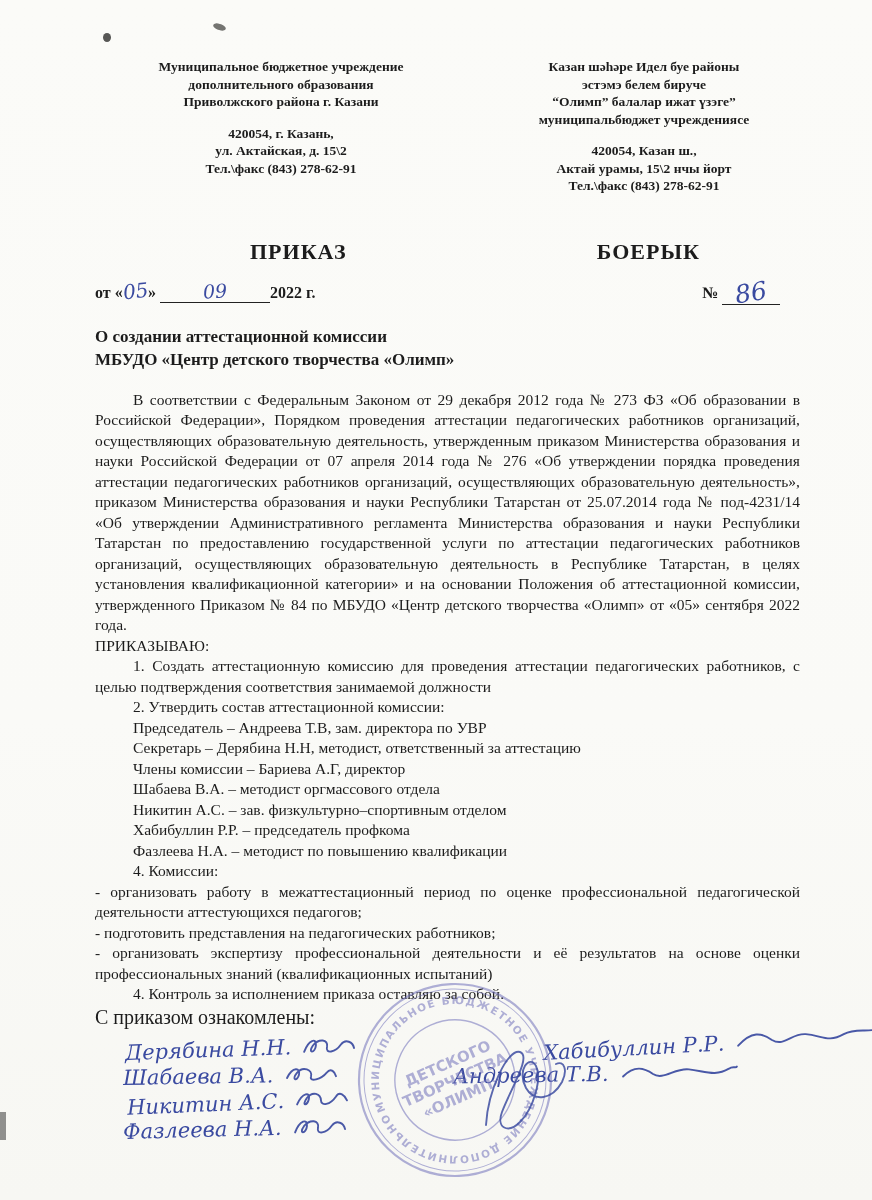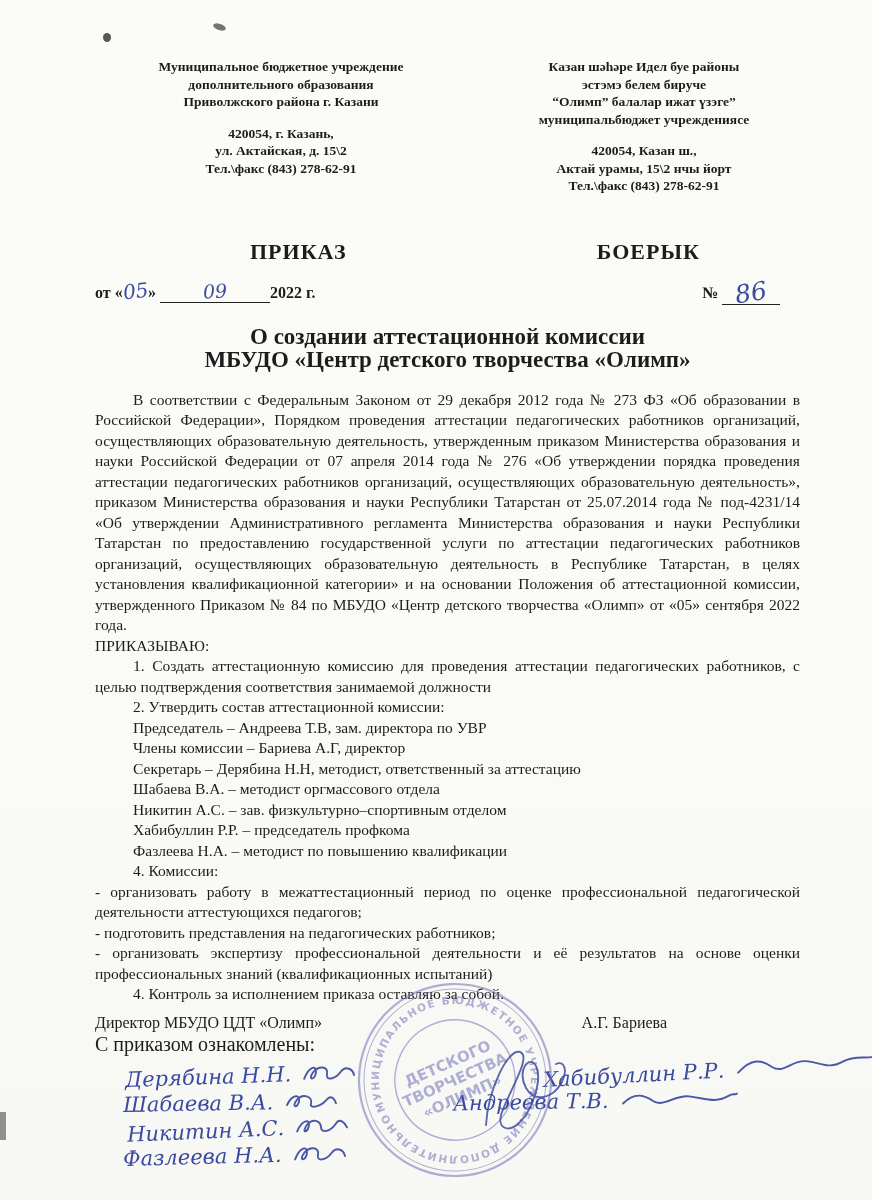--- a/index.html
+++ b/index.html
@@ -34,21 +34,21 @@
   .blank { display:inline-block; border-bottom:1.6px solid #222; text-align:center; vertical-align:baseline; }
   .blank-month { width:110px; }
   .blank-num { width:58px; }
   .numline { margin-right:20px; }
   .hand { font-family:"DejaVu Serif",serif; font-style:italic; color:#3a4aa0; font-weight:normal; }
   .hand-day { display:inline-block; font-size:20px; transform:rotate(-7deg); }
   .hand-month { display:inline-block; font-size:19px; transform:rotate(-4deg); }
   .hand-num { display:inline-block; font-size:25px; transform:rotate(-9deg); position:relative; top:3px; }
 
   
-  .subject { margin-top:20px; text-align:center; font-weight:bold; font-size:23px; line-height:23px; }
+  .subject { margin-top:20px; text-align:left; font-weight:bold; font-size:17px; line-height:23px; }
 
   
   .body { margin-top:19px; font-size:15.5px; line-height:20.5px; text-align:justify; }
   .body p { margin:0; }
   .para { text-indent:38px; }
   .item-num { text-indent:38px; }
   .item-member { padding-left:38px; text-align:left; }
   .item-dash { }
 
   
@@ -137,37 +137,33 @@
       <div>О создании аттестационной комиссии</div>
       <div>МБУДО «Центр детского творчества «Олимп»</div>
     </div>
 
     <div class="body">
       <p class="para">В соответствии с Федеральным Законом от 29 декабря 2012 года № 273 ФЗ «Об образовании в Российской Федерации», Порядком проведения аттестации педагогических работников организаций, осуществляющих образовательную деятельность, утвержденным приказом Министерства образования и науки Российской Федерации от 07 апреля 2014 года № 276 «Об утверждении порядка проведения аттестации педагогических работников организаций, осуществляющих образовательную деятельность», приказом Министерства образования и науки Республики Татарстан от 25.07.2014 года № под-4231/14 «Об утверждении Административного регламента Министерства образования и науки Республики Татарстан по предоставлению государственной услуги по аттестации педагогических работников организаций, осуществляющих образовательную деятельность в Республике Татарстан, в целях установления квалификационной категории»  и на основании Положения об аттестационной комиссии, утвержденного Приказом № 84  по МБУДО «Центр детского творчества «Олимп» от «05» сентября 2022 года.</p>
       <p>ПРИКАЗЫВАЮ:</p>
       <p class="item-num">1.  Создать аттестационную комиссию для проведения аттестации педагогических работников, с целью подтверждения соответствия занимаемой должности</p>
       <p class="item-num">2.  Утвердить состав аттестационной комиссии:</p>
       <p class="item-member">Председатель – Андреева Т.В, зам. директора по УВР</p>
+      <p class="item-member">Секретарь – Дерябина Н.Н, методист, ответственный за аттестацию</p>
       <p class="item-member">Члены комиссии – Бариева А.Г, директор</p>
-      <p class="item-member">Секретарь – Дерябина Н.Н, методист, ответственный за аттестацию</p>
       <p class="item-member">Шабаева В.А. – методист оргмассового отдела</p>
       <p class="item-member">Никитин А.С. – зав. физкультурно–спортивным отделом</p>
       <p class="item-member">Хабибуллин Р.Р. – председатель профкома</p>
       <p class="item-member">Фазлеева Н.А. – методист по повышению квалификации</p>
       <p class="item-num">4.  Комиссии:</p>
       <p class="item-dash">- организовать работу в межаттестационный период по оценке профессиональной педагогической деятельности аттестующихся педагогов;</p>
       <p class="item-dash">- подготовить представления на педагогических работников;</p>
       <p class="item-dash">- организовать экспертизу профессиональной деятельности и её результатов на основе оценки профессиональных знаний (квалификационных испытаний)</p>
       <p class="item-num">4.  Контроль за исполнением приказа оставляю за собой.</p>
     </div>
 
-    <div class="dir-row">
-      <span>Директор МБУДО  ЦДТ «Олимп»</span>
-      <span class="dir-name">А.Г. Бариева</span>
-    </div>
 
     <div class="ack">С приказом ознакомлены:</div>
 
     <div class="signing">
       <div class="sig hand sig-l1">
         <span>Дерябина Н.Н.</span><svg width="56" height="22" viewBox="0 0 56 22">
             <path class="ink-path" d="M3,16 C8,4 16,2 15,10 C14,18 6,18 12,10 C18,3 28,4 26,12 C24,19 34,18 40,10 C45,4 52,8 53,14"></path>
           </svg>
       </div>
       <div class="sig hand sig-l2">

